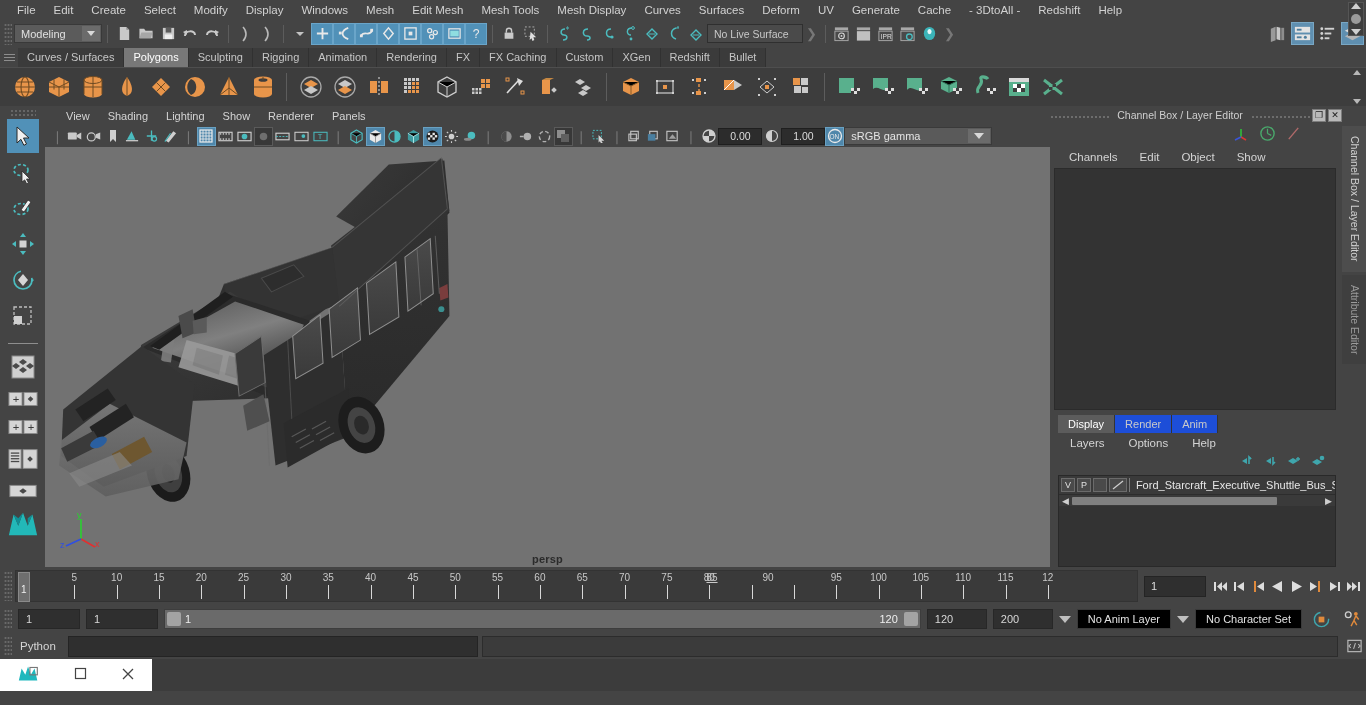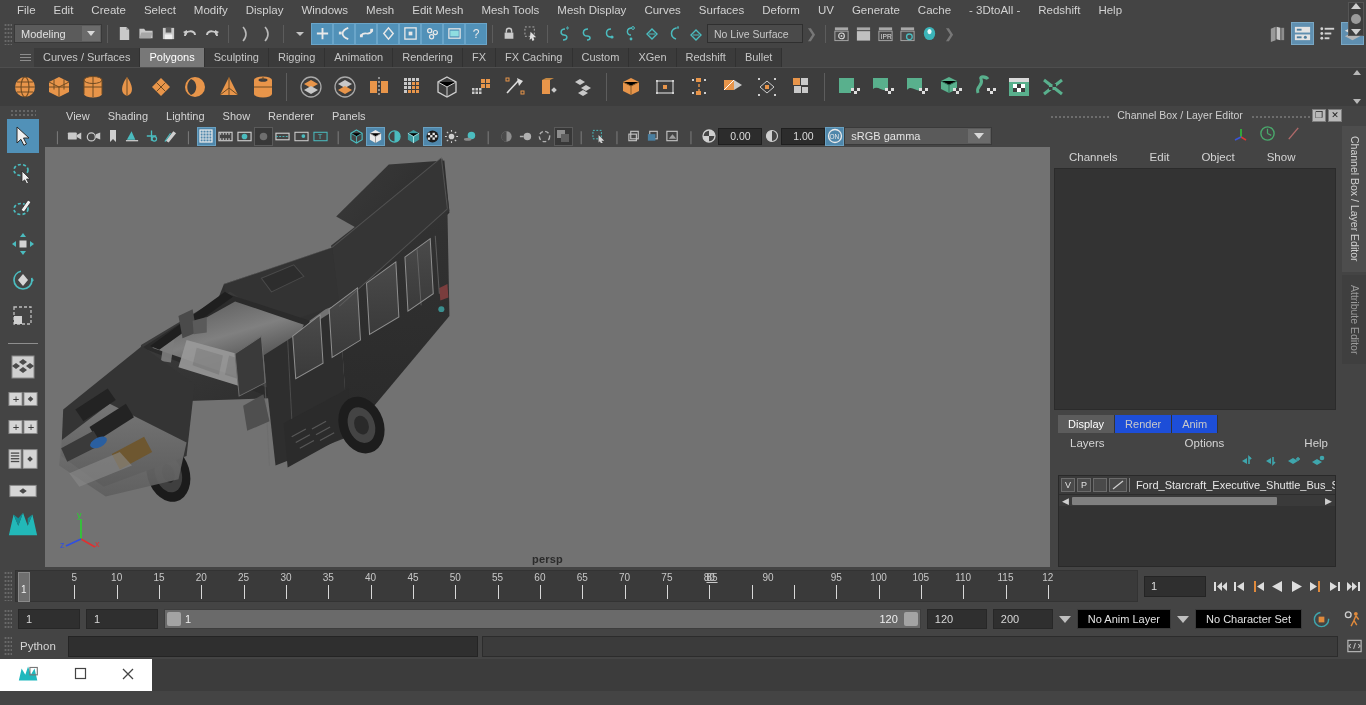--- a/index.html
+++ b/index.html
@@ -45,21 +45,21 @@
     height:19px; width:96px; background:#4a4a4a; border:1px solid #2f2f2f;
     font-size:10.5px; color:#c8c8c8; display:flex; align-items:center; padding-left:6px; flex:none;
   }
   .pipe{ color:#777; font-size:13px; padding:0 3px; flex:none; user-select:none;}
   .statusright{ position:absolute; right:2px; top:2px; display:flex; gap:2px; }
   .statusright .sbtn{ width:23px;height:23px; }
   .statusright .sbtn.on{ background:#5f8fb0; border:1px solid #79a7c4; }
 
   
   .shelfwrap{ background:#444444; }
-  .shelftabs{ height:20px; display:flex; align-items:flex-end; padding-left:16px; }
+  .shelftabs{ height:20px; display:flex; align-items:flex-end; padding-left:0; }
   .shelfgrip{ width:18px;height:20px; display:flex;align-items:center;justify-content:center;}
   .shelfgrip .bars{ width:11px; }
   .shelfgrip .bars div{ height:1px;background:#8d8d8d;margin:2px 0;}
   .stab{
     font-size:11px; color:#c6c6c6; padding:3px 9px 3px 9px; background:#3b3b3b;
     border-right:1px solid #313131; line-height:13px; white-space:nowrap; cursor:default;
   }
   .stab.active{ background:#787878; color:#ffffff; }
   .shelficons{
     height:39px; background:#3d3d3d; display:flex; align-items:center;
@@ -106,28 +106,28 @@
 
   
   .rightpanel{ width:316px; background:#444444; display:flex; }
   .rpmain{ width:292px; display:flex; flex-direction:column; }
   .rptitle{ height:18px; display:flex; align-items:center; font-size:10.5px; color:#cfcfcf; position:relative;}
   .dots{ flex:1; height:6px; background:radial-gradient(circle,#6d6d6d .9px,transparent 1.1px) 0 2px/4px 6px repeat;}
   .rptitle .t{ padding:0 8px; white-space:nowrap;}
   .winbtn{ width:14px;height:13px;background:#b9b9b9;color:#1d1d1d;font-size:9px;
      display:flex;align-items:center;justify-content:center;margin-left:2px;border:1px solid #7d7d7d;}
   .rpicons{ height:22px; display:flex; align-items:center; justify-content:flex-end; padding-right:40px; gap:9px;}
-  .rpmenu{ height:22px; display:flex; align-items:center; padding-left:10px; font-size:11.5px; gap:14px;}
+  .rpmenu{ height:22px; display:flex; align-items:center; padding-left:10px; font-size:11.5px; gap:4px;}
   .rpmenu span{ padding:0 9px; color:#d4d4d4;}
   .chanbox{ flex:1; background:#333333; margin:0 6px 0 4px; border:1px solid #2b2b2b;}
   .layertabs{ height:19px; display:flex; align-items:flex-end; padding-left:8px; margin-top:4px;}
   .ltab{ font-size:11px;color:#c9c9c9;padding:3px 10px;background:#1d4ed8;border-right:1px solid #333;}
   .ltab.active{ background:#5c5c5c; color:#fff;}
   .layerbox{ height:134px; margin:0 6px 0 8px; background:#444; display:flex;flex-direction:column;}
-  .layermenu{ height:20px; display:flex;align-items:center; font-size:11.5px; gap:8px; padding-left:4px;justify-content:space-between;}
+  .layermenu{ height:20px; display:flex;align-items:center; font-size:11.5px; gap:8px; padding-left:4px;}
   .layermenu span{ padding:0 8px; color:#d4d4d4;}
   .layerbtns{ height:20px; display:flex;align-items:center;justify-content:flex-end;gap:8px;padding-right:10px;}
   .layerlist{ flex:1; background:#333333; border:1px solid #292929; margin-top:2px; overflow:hidden;}
   .layerrow{ height:18px; background:#3a3a3a; display:flex; align-items:center; font-size:11px; color:#e6e6e6;}
   .lcell{ width:14px;height:14px;border:1px solid #6b6b6b;background:#4a4a4a;margin-left:2px;
      display:flex;align-items:center;justify-content:center;font-size:9px;color:#e0e0e0;flex:none;}
   .lname{ margin-left:6px; white-space:nowrap; overflow:hidden; font-size:11px;}
   .hscroll{ height:12px; background:#3a3a3a; display:flex;align-items:center; border-top:1px solid #2d2d2d;}
   .hscroll .thumb{ height:8px;background:#808080;border-radius:1px;}
   .vtabs{ width:24px; display:flex; flex-direction:column; padding-top:20px; }

